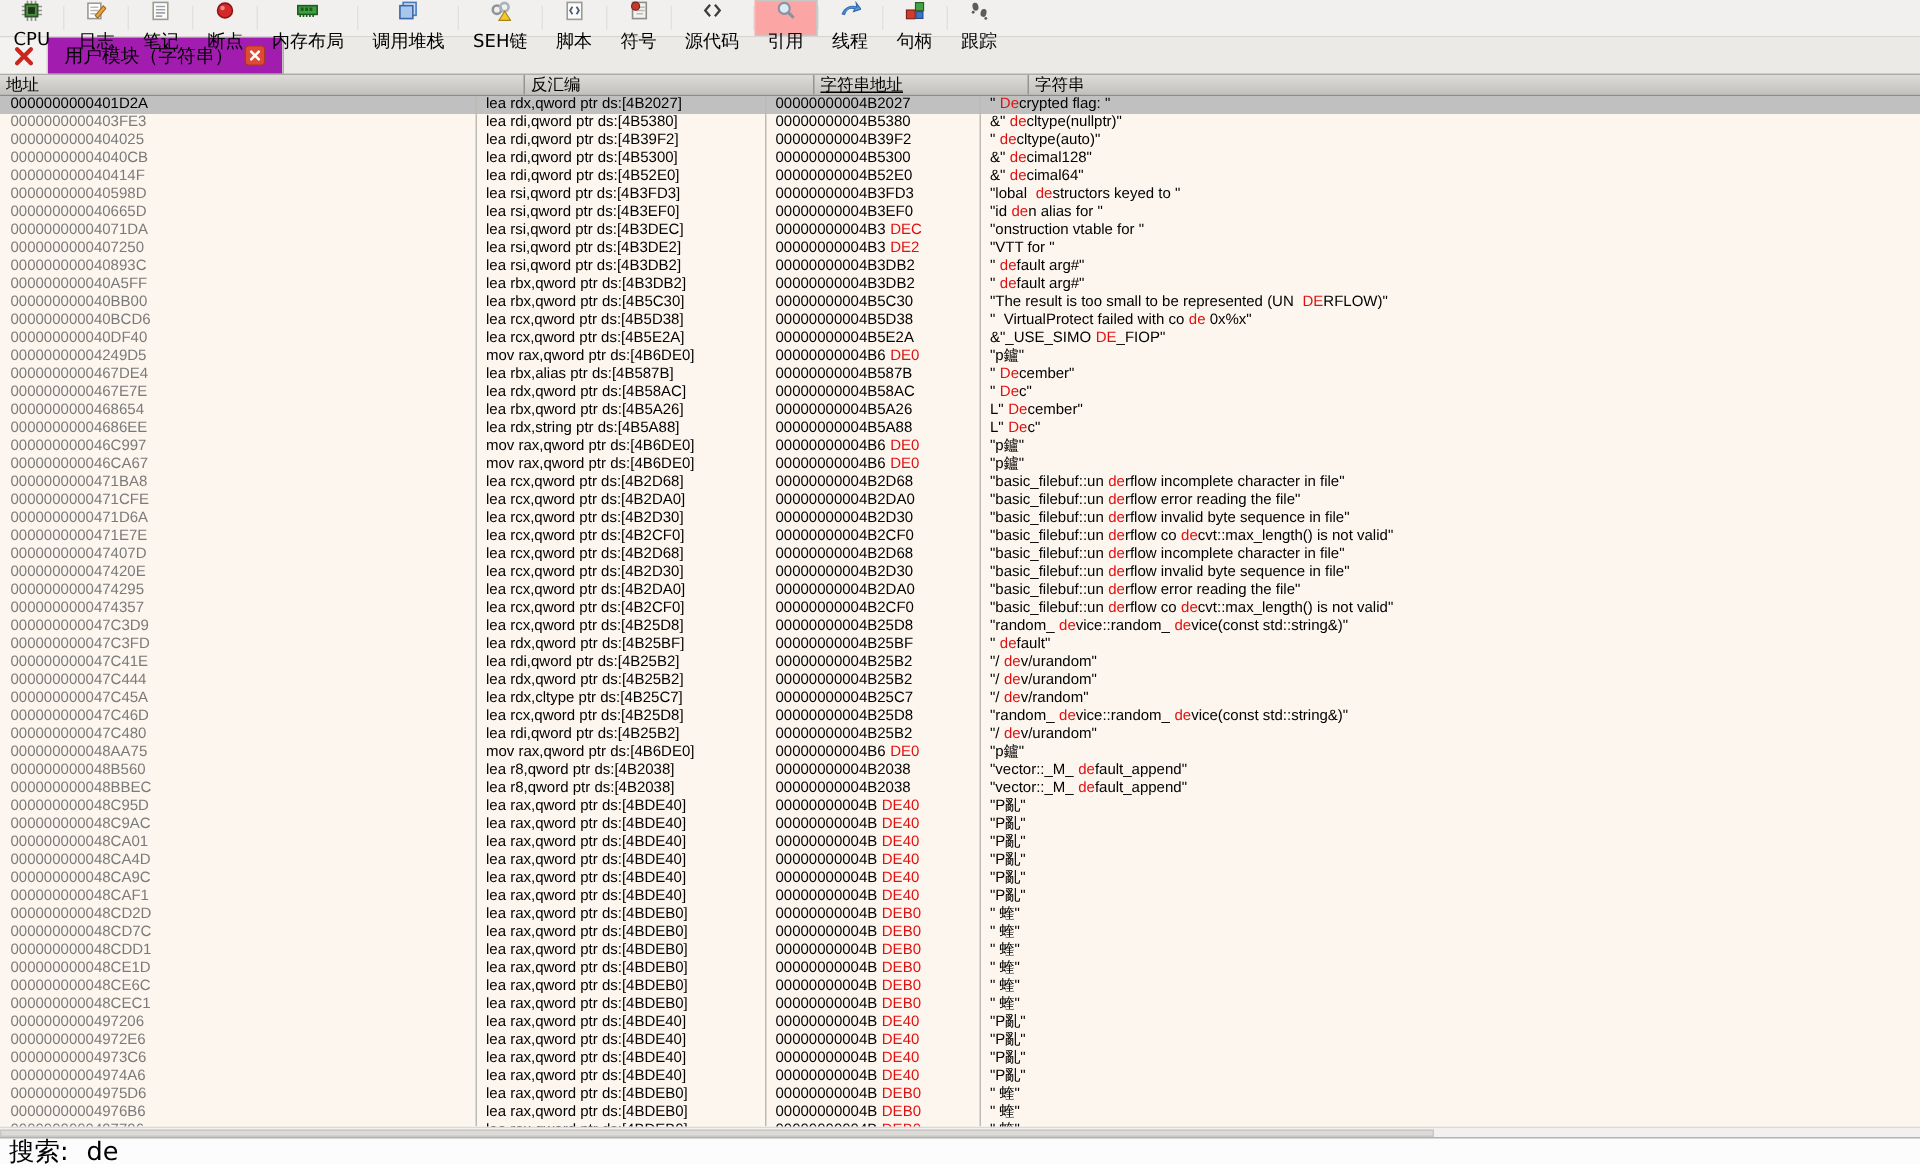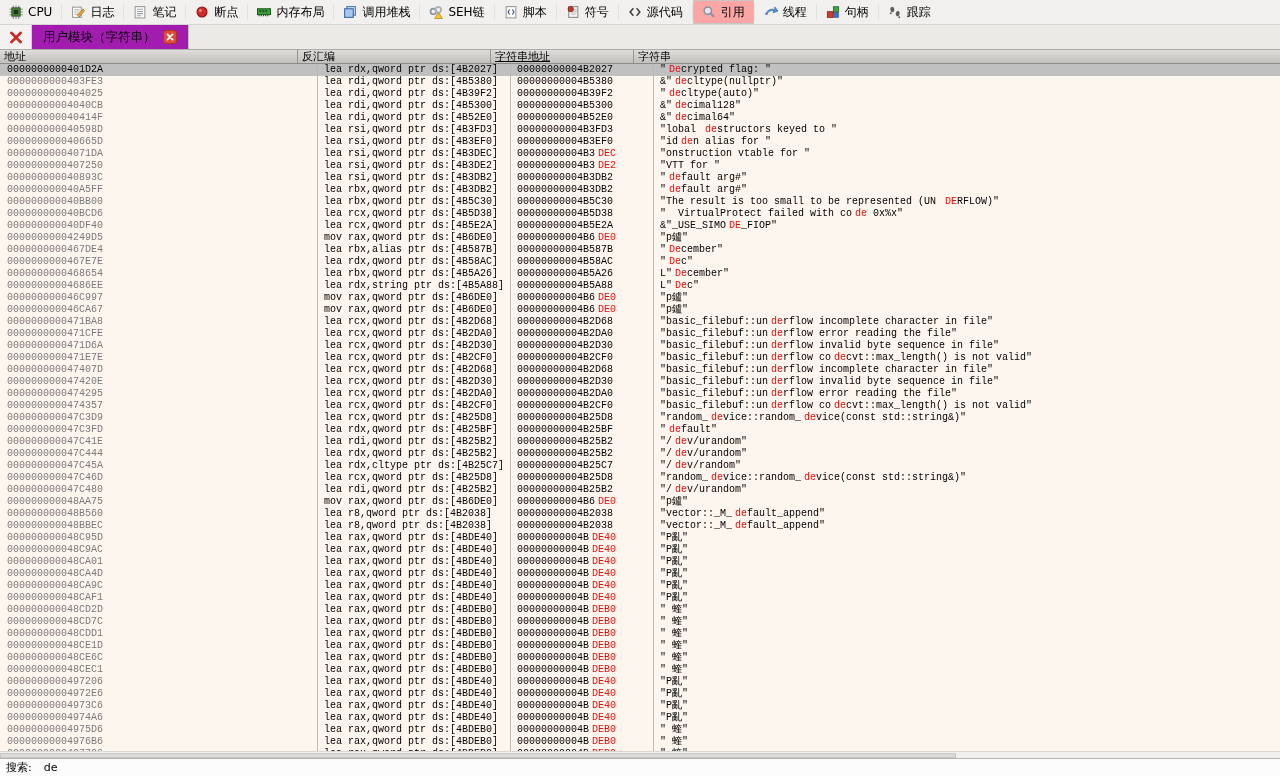--- a/index.html
+++ b/index.html
@@ -3,21 +3,21 @@
 <meta charset="utf-8">
 <style>
   * { margin:0; padding:0; box-sizing:border-box; }
   html,body { width:1280px; height:776px; overflow:hidden; background:#fff;
     font-family:"DejaVu Sans","Liberation Sans",sans-serif; }
 
   
   .toolbar { height:25px; background:#f1f0ee; border-bottom:1px solid #d6d5d2;
     display:flex; align-items:stretch; }
   .tb-btn { display:flex; align-items:center; gap:5px; padding:0 9px;
-    font-size:12px; color:#000; position:relative; }
+    font-size:12px; color:#000; position:relative;flex-direction:column; }
   .tb-btn.active { background:#fca5a5; box-shadow:inset 0 0 0 1px #c7c6c2; }
   .tb-sep { width:1px; background:#e2e1de; margin:4px 0; }
   .tb-icon { width:14px; height:14px; display:inline-flex; }
   .tb-icon svg { width:14px; height:14px; }
 
   
   .tabbar { height:25px; background:#eceae7; display:flex; align-items:stretch;
     border-bottom:1px solid #aeaca8; }
   .close-all { width:32px; display:flex; align-items:center; justify-content:center;
     background:#f3f2f0; border-right:1px solid #d2d1cd; }
@@ -27,38 +27,38 @@
   .tab-close { width:14px; height:14px; background:#dd4b38; border:1px solid #ad3423;
     border-radius:3px; display:inline-flex; align-items:center; justify-content:center; }
   .tab-close svg { width:10px; height:10px; }
   .tab-filler { flex:1; }
 
   
   .thead { height:14px; display:flex; background:linear-gradient(#dddcd9,#c2c1be);
     border-bottom:1px solid #8c8b88; font-size:11px; line-height:13px; }
   .hcell { padding:0 4px; border-right:1px solid #96958f; overflow:hidden; white-space:nowrap; }
   .tbody { position:relative; height:687px; overflow:hidden; background:#fdf6ee;
-    font-family:Liberation Mono, monospace; font-size:10px; }
+    font-family:Liberation Sans, sans-serif; font-size:10px; }
   .row { display:flex; height:12px; line-height:12px; white-space:pre; }
   .row.selected { background:#c0c0c0; }
   .cell { padding-left:7px; overflow:hidden; flex-shrink:0; color:#000; }
   .c0 { width:317px; color:#7a7a7a; }
   .row.selected .c0 { color:#000; }
   .c1 { width:193px; }
   .c2 { width:143px; }
   .c3 { flex:1; }
-  .h0 { width:298px; } .h1 { width:193px; } .h2 { width:143px;text-decoration:underline; } .h3 { flex:1; border-right:none; }
+  .h0 { width:350px; } .h1 { width:193px; } .h2 { width:143px;text-decoration:underline; } .h3 { flex:1; border-right:none; }
   .red { color:#e01010; margin-left:3px; }
   .colline { position:absolute; top:0; bottom:0; width:1px; background:#bcbab5; }
 
   
   .hscroll { height:7px; background:#f2f1ef; border-top:1px solid #d9d8d5; }
   .thumb { height:5px; margin-top:1px; width:956px; background:#dcdbd7; border:1px solid #c8c7c3; }
   .search { height:18px; background:#fcfcfc; border-top:1px solid #b3b2ae;
-    display:flex; align-items:center; gap:12px; padding-left:6px; font-size:11px; }
+    display:flex; align-items:center; gap:12px; padding-left:6px; font-size:17px; }
 </style>
 </head>
 <body>
 
 <div class="toolbar" id="toolbar">
     <div class="tb-btn">
       <span class="tb-icon">
         <svg viewBox="0 0 13 13">
           <g stroke="#8f8f8f" stroke-width="1">
             <path d="M4 .5v2.5M6.5 .5v2.5M9 .5v2.5M4 10.5v2.5M6.5 10.5v2.5M9 10.5v2.5M.5 4h2.5M.5 6.5h2.5M.5 9h2.5M10.5 4h2.5M10.5 6.5h2.5M10.5 9h2.5" fill="none"></path>

